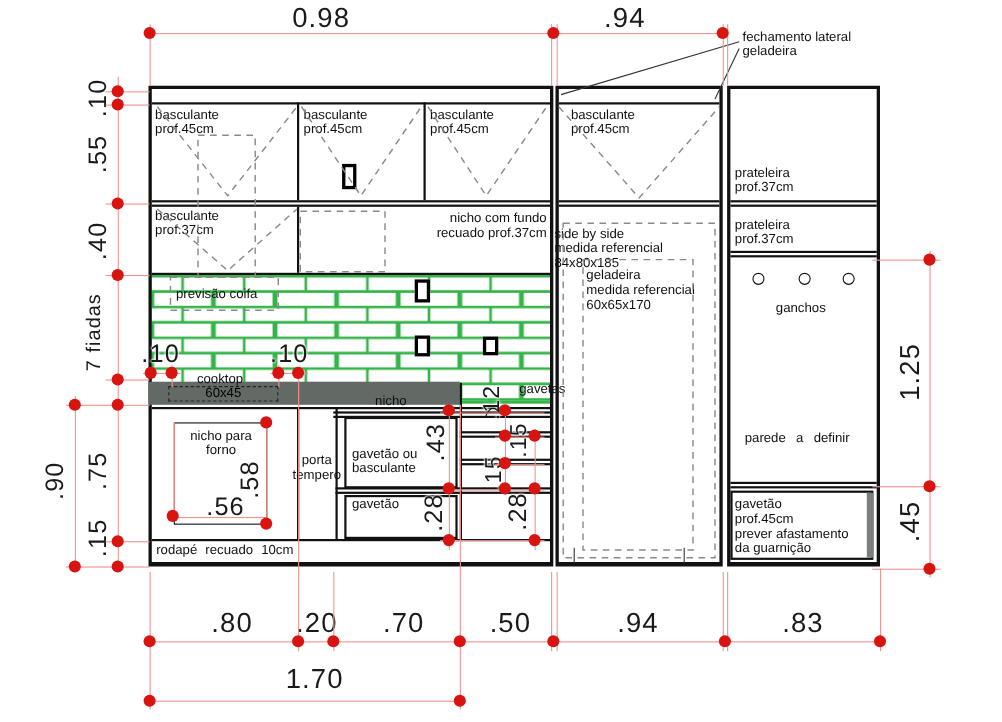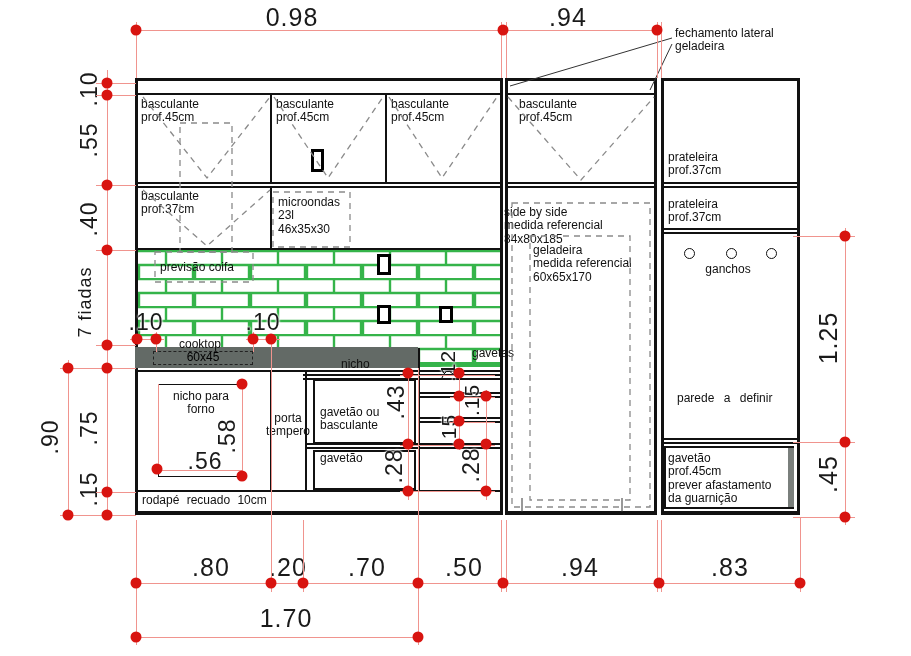--- a/index.html
+++ b/index.html
@@ -119,35 +119,34 @@
   <div class="lbl" style="left:141px;top:98px;">basculante
 prof.45cm</div>
   <div class="lbl" style="left:276px;top:98px;">basculante
 prof.45cm</div>
   <div class="lbl" style="left:391px;top:98px;">basculante
 prof.45cm</div>
   <div class="lbl" style="left:519px;top:98px;">basculante
 prof.45cm</div>
   <div class="lbl" style="left:141px;top:190px;">basculante
 prof.37cm</div>
-  <div class="lbl" style="left:278px;top:196px;">microondas
-23l
-46x35x30</div>
+  <div class="lbl ralign" style="right:414px;top:192px;">nicho com fundo
+recuado prof.37cm</div>
   <div class="lbl" style="left:160px;top:261px;">previsão coifa</div>
   <div class="lbl" style="left:504px;top:206px;">side by side
 medida referencial
 84x80x185</div>
   <div class="lbl" style="left:533px;top:244px;">geladeira
 medida referencial
 60x65x170</div>
   <div class="lbl" style="left:668px;top:151px;">prateleira
 prof.37cm</div>
   <div class="lbl" style="left:668px;top:198px;">prateleira
 prof.37cm</div>
-  <div class="lbl ctr" style="left:728px;top:263px;">ganchos</div>
+  <div class="lbl ctr" style="left:728px;top:274px;">ganchos</div>
   <div class="lbl" style="left:677px;top:392px;word-spacing:6px;">parede a definir</div>
   <div class="lbl" style="left:668px;top:452px;">gavetão
 prof.45cm
 prever afastamento
 da guarnição</div>
   <div class="lbl" style="left:179px;top:338px;">cooktop</div>
   <div class="lbl ctr" style="left:203px;top:351px;color:#000;">60x45</div>
   <div class="lbl" style="left:341px;top:358px;">nicho</div>
   <div class="lbl" style="left:436px;top:347px;margin-left:36px;">gavetas</div>
   <div class="lbl ctr" style="left:201px;top:390px;">nicho para

